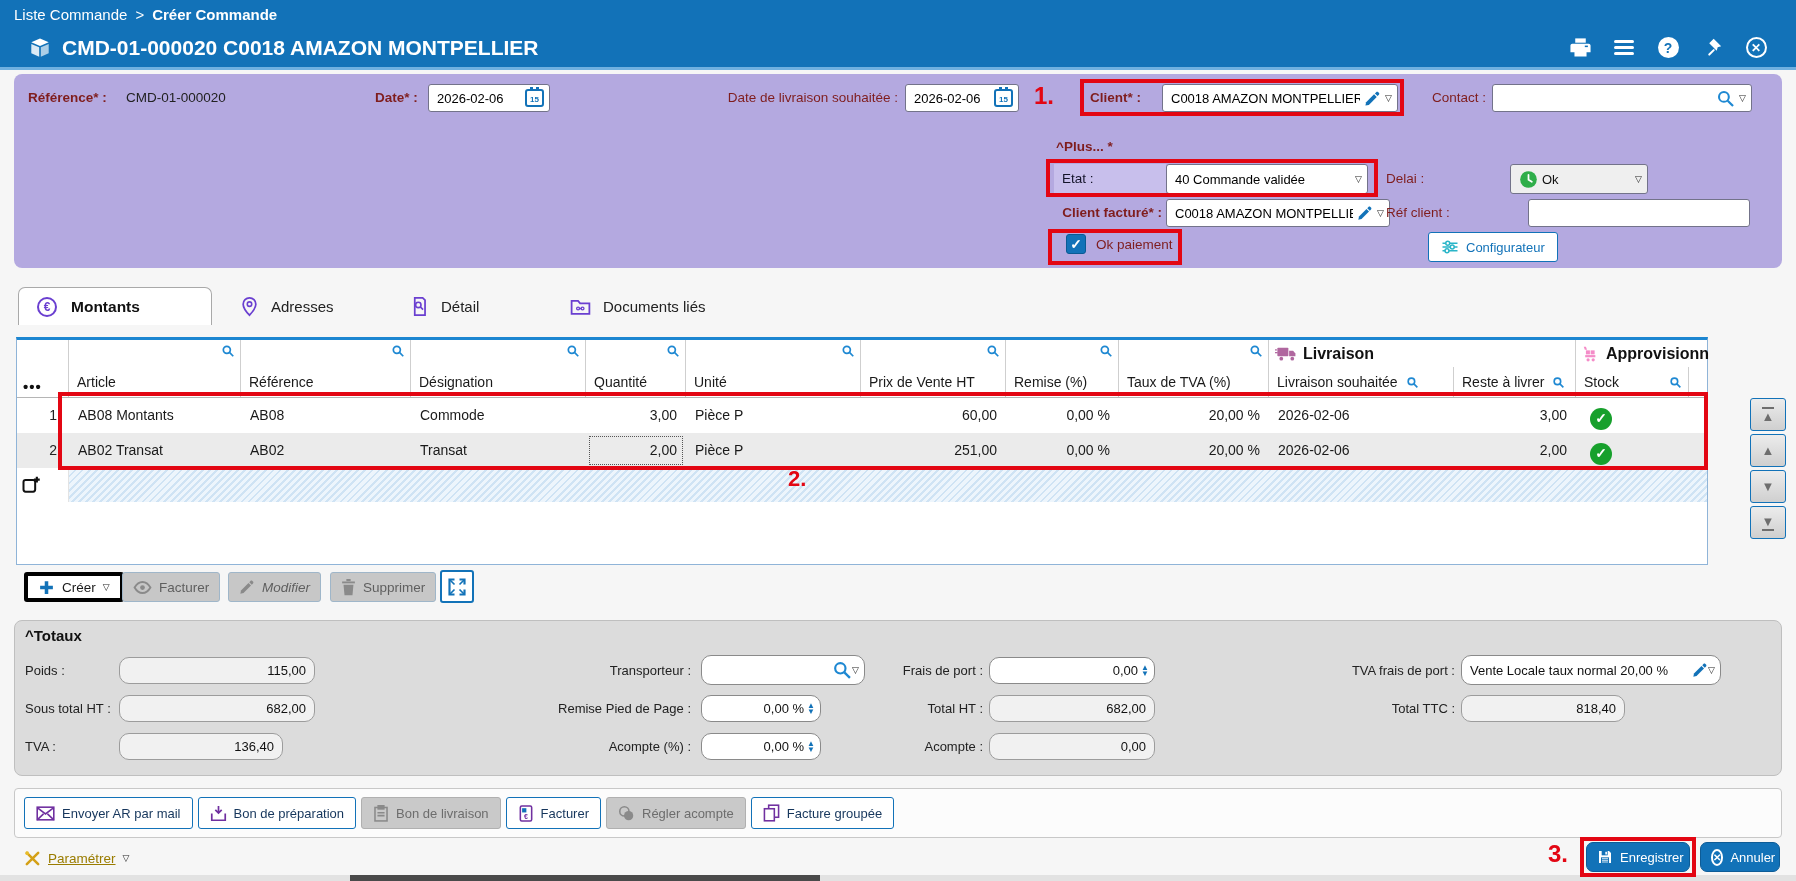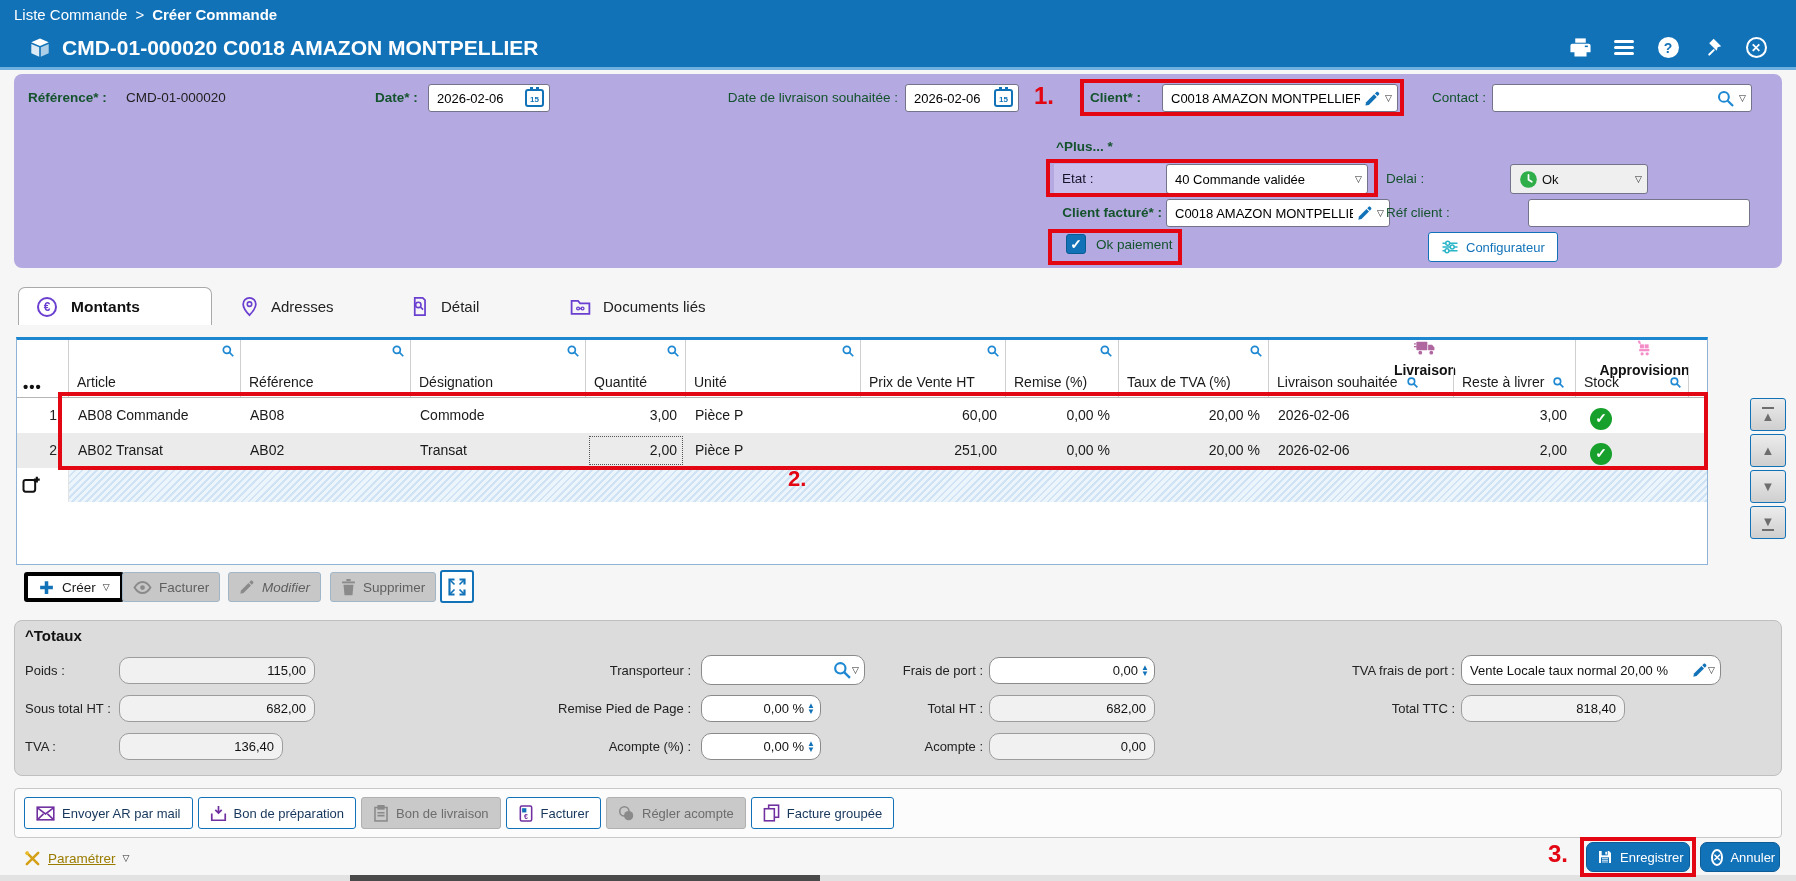--- a/index.html
+++ b/index.html
@@ -18,21 +18,21 @@
   .wic { width:24px; height:24px; display:flex; align-items:center; justify-content:center; cursor:pointer; }
   .circle-wht { width:21px; height:21px; border-radius:50%; background:#fff; color:#1272b8; font-weight:bold;
                 font-size:14px; display:flex; align-items:center; justify-content:center; }
   .circle-x { width:21px; height:21px; border-radius:50%; border:2px solid #fff; color:#fff; font-weight:bold;
               font-size:12px; display:flex; align-items:center; justify-content:center; }
   .hamb { display:flex; flex-direction:column; gap:3px; }
   .hamb i { width:20px; height:3px; background:#fff; border-radius:2px; }
 
   
   .hdr { position:absolute; left:14px; top:74px; width:1768px; height:194px; background:#b4a9e0; border-radius:8px; }
-  .flbl { position:absolute; font-size:13.5px; color:#14532d; line-height:28px; white-space:nowrap; }
+  .flbl { position:absolute; font-size:13.5px; color:#7f1d1d; line-height:28px; white-space:nowrap; }
   .flbl.b { font-weight:bold; }
   .fval { position:absolute; font-size:13.5px; color:#222; line-height:28px; }
   .finput { position:absolute; height:28px; background:#fff; border:1px solid #73738a; border-radius:3px;
             display:flex; align-items:center; gap:4px; padding:0 5px 0 8px; font-size:13px; color:#111; }
   .finput input { border:none; outline:none; background:transparent; flex:1; min-width:0; font:inherit; padding:0; }
   .caret { font-size:9px; color:#222; line-height:1; flex:none; cursor:pointer; }
   .cal { flex:none; width:19px; height:18px; border:2px solid #1272b8; border-radius:3px; background:#fff;
          position:relative; display:flex; align-items:flex-end; justify-content:center; }
   .cal i { position:absolute; top:-4px; left:3px; right:3px; height:3px;
            background:repeating-linear-gradient(90deg,#1272b8 0 3px,transparent 3px 6px); }
@@ -66,21 +66,21 @@
          border:1px solid #8fb4d8; border-top:3px solid #1c86d1; }
   .grid { display:grid; grid-template-columns:52px 172px 170px 175px 100px 175px 145px 113px 150px 184px 123px 113px 1fr; }
   .thead { height:58px; border-bottom:1px solid #b5b5b5; }
   .th { position:relative; border-right:1px solid #cfcfcf; }
   .th .mag { position:absolute; top:4px; right:5px; }
   .th .lbl { position:absolute; left:8px; bottom:7px; font-size:14px; color:#1a1a1a; white-space:nowrap; }
   .th.gut { border-right:1px solid #cfcfcf; }
   .th.gut .dots { position:absolute; left:6px; bottom:2px; font-size:15px; font-weight:bold; color:#111; letter-spacing:1px; }
   .group { display:flex; flex-direction:column; }
   .gtitle { height:27px; display:flex; align-items:center; gap:6px; padding-left:6px;
-            font-size:14px; font-weight:bold; color:#111; white-space:nowrap; overflow:visible;flex-direction:column; }
+            font-size:16px; font-weight:bold; color:#111; white-space:nowrap; overflow:visible; }
   .gsub { flex:1; display:flex; }
   .gcell { position:relative; display:flex; align-items:center; font-size:14px; color:#1a1a1a; padding-left:8px; gap:6px; }
   .gcell .mag2 { margin-left:2px; }
   .gcell + .gcell { border-left:1px solid #cfcfcf; }
   .trow { height:35px; font-size:14px; color:#1a1a1a; }
   .trow > div { line-height:35px; padding:0 9px; white-space:nowrap; overflow:hidden; }
   .trow.alt { background:#ebebeb; }
   .trow .num { text-align:right; padding-right:12px; color:#222; }
   .r { text-align:right; }
   .stockcell { display:flex; align-items:center; padding-left:14px !important; }
@@ -459,21 +459,21 @@
                   <path d="M14.5 14.5L21 21" stroke="#1e88d2" stroke-width="3"></path>
                 </svg>
               </span>
             </div>
         </div>
       </div>
     </div>
 
     <div class="grid trow">
       <div class="num">1</div>
-      <div>AB08 Commande</div>
+      <div>AB08 Montants</div>
       <div>AB08</div>
       <div>Commode</div>
       <div class="r">3,00</div>
       <div>Pièce P</div>
       <div class="r">60,00</div>
       <div class="r">0,00 %</div>
       <div class="r">20,00 %</div>
       <div>2026-02-06</div>
       <div class="r">3,00</div>
       <div class="stockcell">

